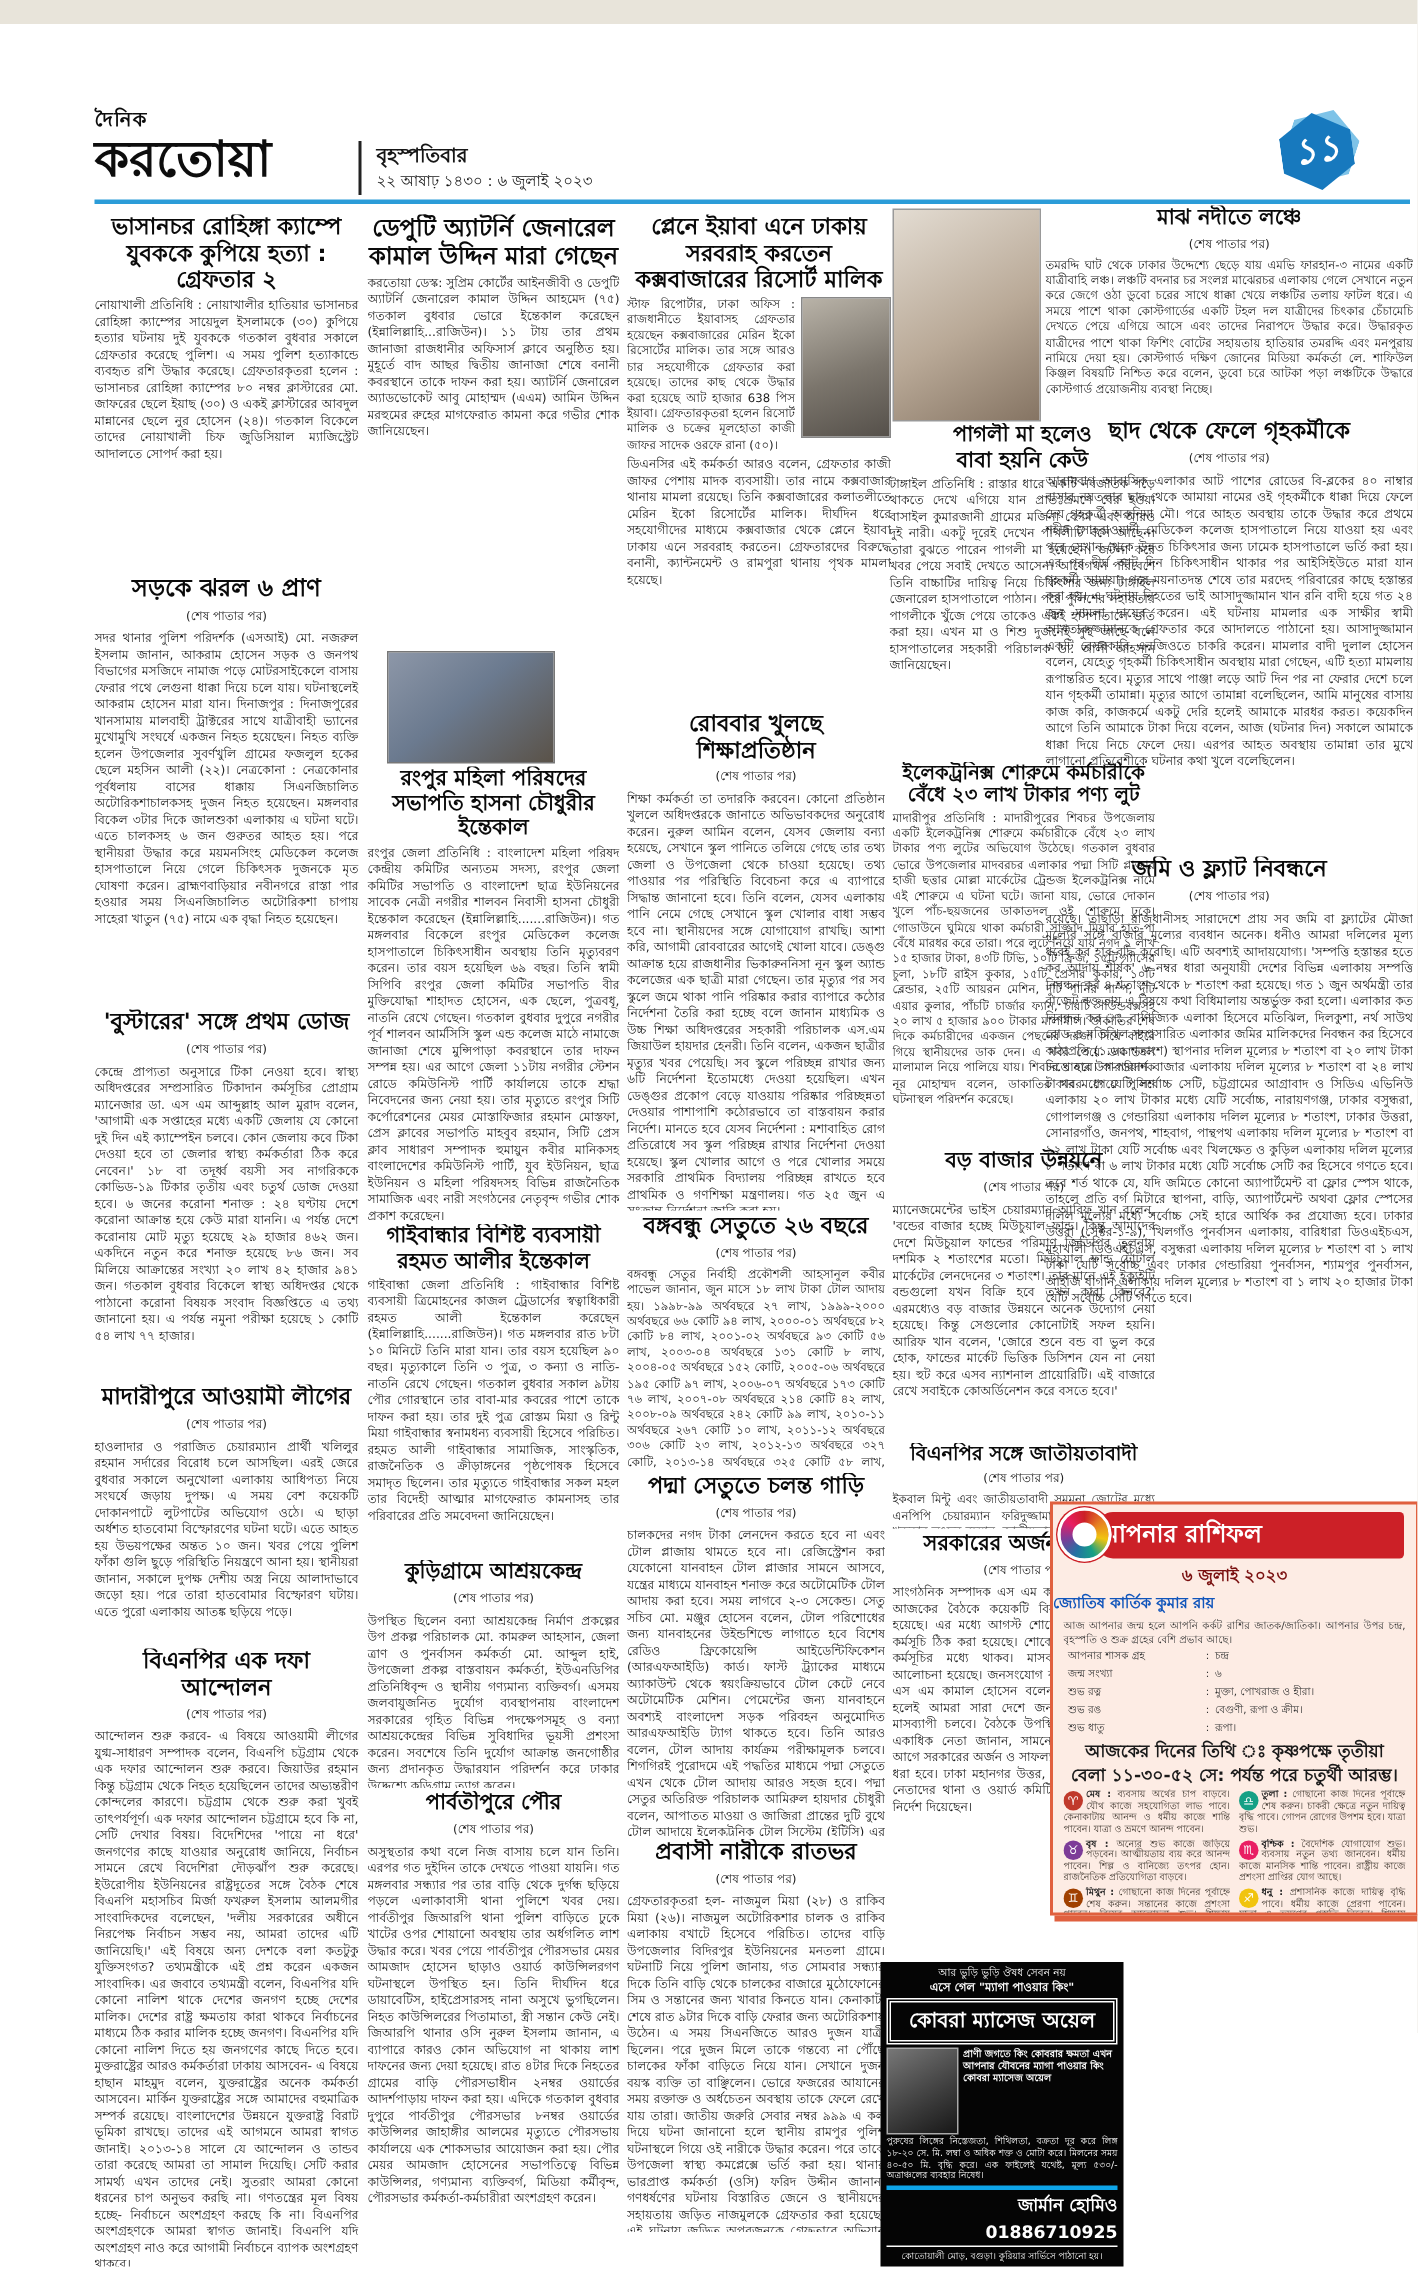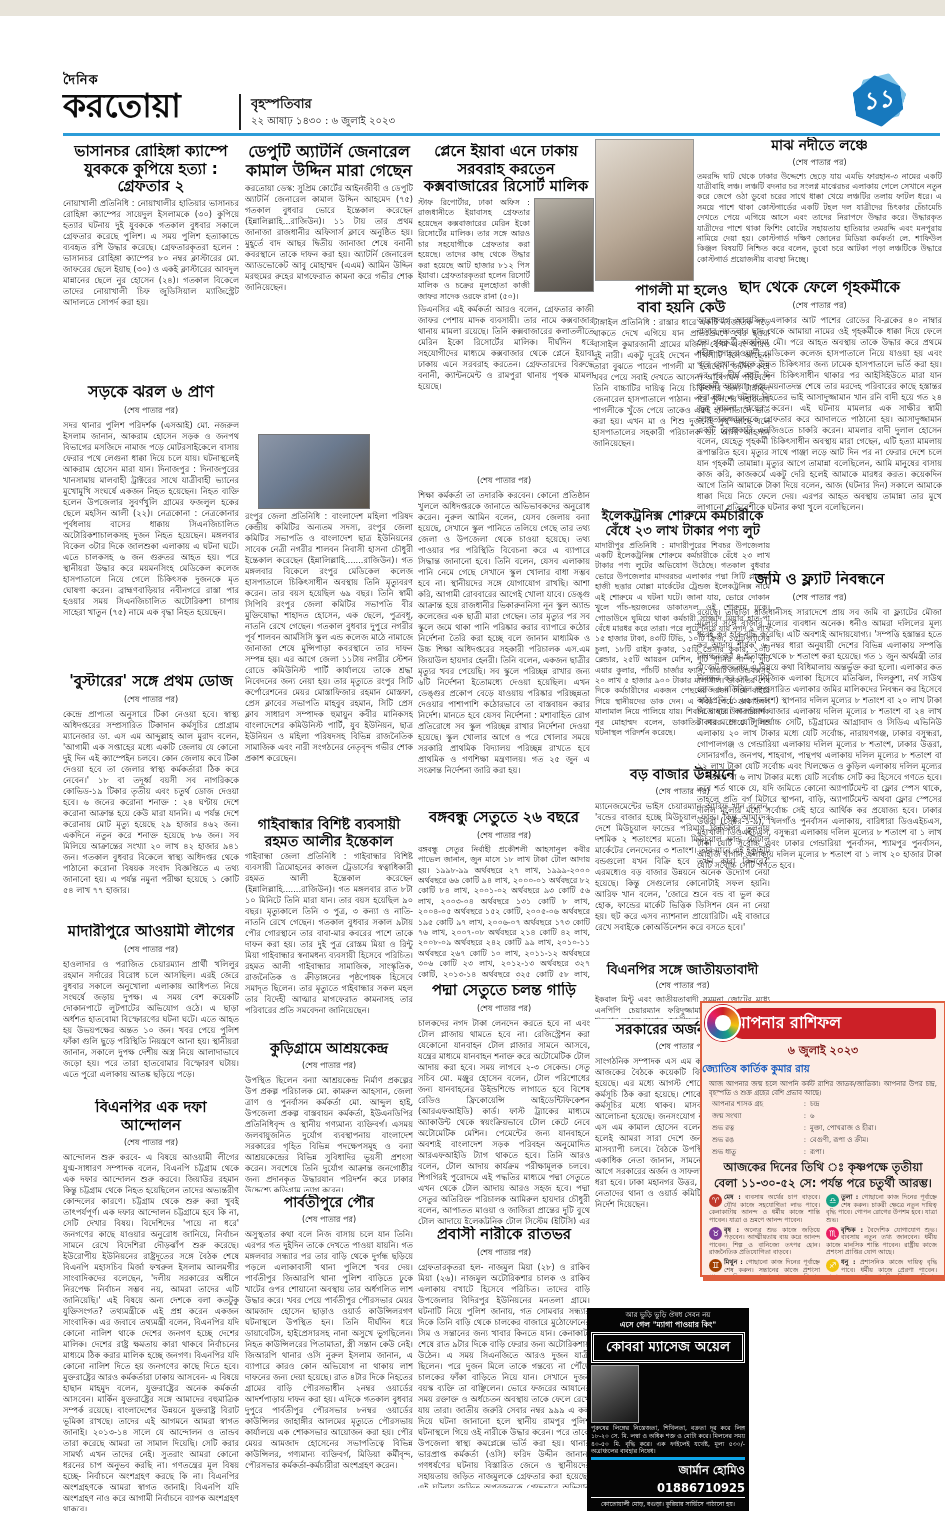--- a/index.html
+++ b/index.html
@@ -115,20 +115,21 @@
   </section>
 
   <section class="art" style="left:245px;top:127px;width:168px;height:288px;">
     <h2 class="hl hl-16">ডেপুটি অ্যাটর্নি জেনারেল কামাল উদ্দিন মারা গেছেন</h2>
     <p class="bd">করতোয়া ডেস্ক: সুপ্রিম কোর্টের আইনজীবী ও ডেপুটি অ্যাটর্নি জেনারেল কামাল উদ্দিন আহমেদ (৭৫) গতকাল বুধবার ভোরে ইন্তেকাল করেছেন (ইন্নালিল্লাহি...রাজিউন)। ১১ টায় তার প্রথম জানাজা রাজধানীর অফিসার্স ক্লাবে অনুষ্ঠিত হয়। মুহূর্তে বাদ আছর দ্বিতীয় জানাজা শেষে বনানী কবরস্থানে তাকে দাফন করা হয়। অ্যাটর্নি জেনারেল অ্যাডভোকেট আবু মোহাম্মদ (এএম) আমিন উদ্দিন মরহুমের রুহের মাগফেরাত কামনা করে গভীর শোক জানিয়েছেন।</p>
   </section>
 
   <div id="photo-hasna" class="photo"></div>
 
   <section class="art" style="left:245px;top:495px;width:168px;height:303px;">
+    <h2 class="hl hl-14">রংপুর মহিলা পরিষদের সভাপতি হাসনা চৌধুরীর ইন্তেকাল</h2>
     <p class="bd">রংপুর জেলা প্রতিনিধি : বাংলাদেশ মহিলা পরিষদ কেন্দ্রীয় কমিটির অন্যতম সদস্য, রংপুর জেলা কমিটির সভাপতি ও বাংলাদেশ ছাত্র ইউনিয়নের সাবেক নেত্রী নগরীর শালবন নিবাসী হাসনা চৌধুরী ইন্তেকাল করেছেন (ইন্নালিল্লাহি.......রাজিউন)। গত মঙ্গলবার বিকেলে রংপুর মেডিকেল কলেজ হাসপাতালে চিকিৎসাধীন অবস্থায় তিনি মৃত্যুবরণ করেন। তার বয়স হয়েছিল ৬৯ বছর। তিনি স্বামী সিপিবি রংপুর জেলা কমিটির সভাপতি বীর মুক্তিযোদ্ধা শাহাদত হোসেন, এক ছেলে, পুত্রবধূ, নাতনি রেখে গেছেন। গতকাল বুধবার দুপুরে নগরীর পূর্ব শালবন আর্মসিসি স্কুল এন্ড কলেজ মাঠে নামাজে জানাজা শেষে মুন্সিপাড়া কবরস্থানে তার দাফন সম্পন্ন হয়। এর আগে জেলা ১১টায় নগরীর স্টেশন রোডে কমিউনিস্ট পার্টি কার্যালয়ে তাকে শ্রদ্ধা নিবেদনের জন্য নেয়া হয়। তার মৃত্যুতে রংপুর সিটি কর্পোরেশনের মেয়র মোস্তাফিজার রহমান মোস্তফা, প্রেস ক্লাবের সভাপতি মাহবুব রহমান, সিটি প্রেস ক্লাব সাধারণ সম্পাদক হুমায়ুন কবীর মানিকসহ বাংলাদেশের কমিউনিস্ট পার্টি, যুব ইউনিয়ন, ছাত্র ইউনিয়ন ও মহিলা পরিষদসহ বিভিন্ন রাজনৈতিক সামাজিক এবং নারী সংগঠনের নেতৃবৃন্দ গভীর শোক প্রকাশ করেছেন।</p>
   </section>
 
   <section class="art" style="left:245px;top:800px;width:168px;height:222px;">
     <h2 class="hl hl-14">গাইবান্ধার বিশিষ্ট ব্যবসায়ী রহমত আলীর ইন্তেকাল</h2>
     <p class="bd">গাইবান্ধা জেলা প্রতিনিধি : গাইবান্ধার বিশিষ্ট ব্যবসায়ী ত্রিমোহনের কাজল ট্রেডার্সের স্বত্বাধিকারী রহমত আলী ইন্তেকাল করেছেন (ইন্নালিল্লাহি.......রাজিউন)। গত মঙ্গলবার রাত ৮টা ১০ মিনিটে তিনি মারা যান। তার বয়স হয়েছিল ৯০ বছর। মৃত্যুকালে তিনি ৩ পুত্র, ৩ কন্যা ও নাতি-নাতনি রেখে গেছেন। গতকাল বুধবার সকাল ৯টায় পৌর গোরস্থানে তার বাবা-মার কবরের পাশে তাকে দাফন করা হয়। তার দুই পুত্র রোস্তম মিয়া ও রিন্টু মিয়া গাইবান্ধার স্বনামধন্য ব্যবসায়ী হিসেবে পরিচিত। রহমত আলী গাইবান্ধার সামাজিক, সাংস্কৃতিক, রাজনৈতিক ও ক্রীড়াঙ্গনের পৃষ্ঠপোষক হিসেবে সমাদৃত ছিলেন। তার মৃত্যুতে গাইবান্ধার সকল মহল তার বিদেহী আত্মার মাগফেরাত কামনাসহ তার পরিবারের প্রতি সমবেদনা জানিয়েছেন।</p>
   </section>
 
   <section class="art" style="left:245px;top:1024px;width:168px;height:152px;">
     <h2 class="hl hl-14">কুড়িগ্রামে আশ্রয়কেন্দ্র</h2>
@@ -138,27 +139,28 @@
 
   <section class="art" style="left:245px;top:1178px;width:168px;height:330px;">
     <h2 class="hl hl-14">পার্বতীপুরে পৌর</h2>
     <div class="tag">(শেষ পাতার পর)</div>
     <p class="bd">অসুস্থতার কথা বলে নিজ বাসায় চলে যান তিনি। এরপর গত দুইদিন তাকে দেখতে পাওয়া যায়নি। গত মঙ্গলবার সন্ধ্যার পর তার বাড়ি থেকে দুর্গন্ধ ছড়িয়ে পড়লে এলাকাবাসী থানা পুলিশে খবর দেয়। পার্বতীপুর জিআরপি থানা পুলিশ বাড়িতে ঢুকে খাটের ওপর শোয়ানো অবস্থায় তার অর্ধগলিত লাশ উদ্ধার করে। খবর পেয়ে পার্বতীপুর পৌরসভার মেয়র আমজাদ হোসেন ছাড়াও ওয়ার্ড কাউন্সিলরগণ ঘটনাস্থলে উপস্থিত হন। তিনি দীর্ঘদিন ধরে ডায়াবেটিস, হাইপ্রেসারসহ নানা অসুখে ভুগছিলেন। নিহত কাউন্সিলরের পিতামাতা, স্ত্রী সন্তান কেউ নেই। জিআরপি থানার ওসি নুরুল ইসলাম জানান, এ ব্যাপারে কারও কোন অভিযোগ না থাকায় লাশ দাফনের জন্য দেয়া হয়েছে। রাত ৪টার দিকে নিহতের গ্রামের বাড়ি পৌরসভাধীন ২নম্বর ওয়ার্ডের আদর্শপাড়ায় দাফন করা হয়। এদিকে গতকাল বুধবার দুপুরে পার্বতীপুর পৌরসভার ৮নম্বর ওয়ার্ডের কাউন্সিলর জাহাঙ্গীর আলমের মৃত্যুতে পৌরসভায় কার্যালয়ে এক শোকসভার আয়োজন করা হয়। পৌর মেয়র আমজাদ হোসেনের সভাপতিত্বে বিভিন্ন কাউন্সিলর, গণ্যমান্য ব্যক্তিবর্গ, মিডিয়া কর্মীবৃন্দ, পৌরসভার কর্মকর্তা-কর্মচারীরা অংশগ্রহণ করেন।</p>
   </section>
 
   <section class="art" style="left:418px;top:127px;width:176px;height:329px;">
     <h2 class="hl hl-15">প্লেনে ইয়াবা এনে ঢাকায় সরবরাহ করতেন কক্সবাজারের রিসোর্ট মালিক</h2>
     <div class="row">
-      <p class="bd bd-sm" style="flex:1;">স্টাফ রিপোর্টার, ঢাকা অফিস : রাজধানীতে ইয়াবাসহ গ্রেফতার হয়েছেন কক্সবাজারের মেরিন ইকো রিসোর্টের মালিক। তার সঙ্গে আরও চার সহযোগীকে গ্রেফতার করা হয়েছে। তাদের কাছ থেকে উদ্ধার করা হয়েছে আট হাজার ৮১২ পিস ইয়াবা। গ্রেফতারকৃতরা হলেন রিসোর্ট মালিক ও চক্রের মূলহোতা কাজী জাফর সাদেক ওরফে রানা (৫০)।</p>
+      <p class="bd bd-sm" style="flex:1;">স্টাফ রিপোর্টার, ঢাকা অফিস : রাজধানীতে ইয়াবাসহ গ্রেফতার হয়েছেন কক্সবাজারের মেরিন ইকো রিসোর্টের মালিক। তার সঙ্গে আরও চার সহযোগীকে গ্রেফতার করা হয়েছে। তাদের কাছ থেকে উদ্ধার করা হয়েছে আট হাজার 638 পিস ইয়াবা। গ্রেফতারকৃতরা হলেন রিসোর্ট মালিক ও চক্রের মূলহোতা কাজী জাফর সাদেক ওরফে রানা (৫০)।</p>
       <div class="mugshot m1 photo"></div>
     </div>
     <p class="bd">ডিএনসির এই কর্মকর্তা আরও বলেন, গ্রেফতার কাজী জাফর পেশায় মাদক ব্যবসায়ী। তার নামে কক্সবাজার থানায় মামলা রয়েছে। তিনি কক্সবাজারের কলাতলীতে মেরিন ইকো রিসোর্টের মালিক। দীর্ঘদিন ধরে সহযোগীদের মাধ্যমে কক্সবাজার থেকে প্লেনে ইয়াবা ঢাকায় এনে সরবরাহ করতেন। গ্রেফতারদের বিরুদ্ধে বনানী, ক্যান্টনমেন্ট ও রামপুরা থানায় পৃথক মামলা হয়েছে।</p>
   </section>
 
   <section class="art" style="left:418px;top:458px;width:172px;height:333px;">
+    <h2 class="hl hl-15">রোববার খুলছে শিক্ষাপ্রতিষ্ঠান</h2>
     <div class="tag">(শেষ পাতার পর)</div>
     <p class="bd">শিক্ষা কর্মকর্তা তা তদারকি করবেন। কোনো প্রতিষ্ঠান খুললে অধিদপ্তরকে জানাতে অভিভাবকদের অনুরোধ করেন। নুরুল আমিন বলেন, যেসব জেলায় বন্যা হয়েছে, সেখানে স্কুল পানিতে তলিয়ে গেছে তার তথ্য জেলা ও উপজেলা থেকে চাওয়া হয়েছে। তথ্য পাওয়ার পর পরিস্থিতি বিবেচনা করে এ ব্যাপারে সিদ্ধান্ত জানানো হবে। তিনি বলেন, যেসব এলাকায় পানি নেমে গেছে সেখানে স্কুল খোলার বাধা সম্ভব হবে না। স্থানীয়দের সঙ্গে যোগাযোগ রাখছি। আশা করি, আগামী রোববারের আগেই খোলা যাবে। ডেঙ্গু আক্রান্ত হয়ে রাজধানীর ভিকারুননিসা নূন স্কুল অ্যান্ড কলেজের এক ছাত্রী মারা গেছেন। তার মৃত্যুর পর সব স্কুলে জমে থাকা পানি পরিষ্কার করার ব্যাপারে কঠোর নির্দেশনা তৈরি করা হচ্ছে বলে জানান মাধ্যমিক ও উচ্চ শিক্ষা অধিদপ্তরের সহকারী পরিচালক এস.এম জিয়াউল হায়দার হেনরী। তিনি বলেন, একজন ছাত্রীর মৃত্যুর খবর পেয়েছি। সব স্কুলে পরিচ্ছন্ন রাখার জন্য ৬টি নির্দেশনা ইতোমধ্যে দেওয়া হয়েছিল। এখন ডেঙ্গুর প্রকোপ বেড়ে যাওয়ায় পরিষ্কার পরিচ্ছন্নতা দেওয়ার পাশাপাশি কঠোরভাবে তা বাস্তবায়ন করার নির্দেশ। মানতে হবে যেসব নির্দেশনা : মশাবাহিত রোগ প্রতিরোধে সব স্কুল পরিচ্ছন্ন রাখার নির্দেশনা দেওয়া হয়েছে। স্কুল খোলার আগে ও পরে খোলার সময়ে সরকারি প্রাথমিক বিদ্যালয় পরিচ্ছন্ন রাখতে হবে প্রাথমিক ও গণশিক্ষা মন্ত্রণালয়। গত ২৫ জুন এ সংক্রান্ত নির্দেশনা জারি করা হয়।</p>
   </section>
 
   <section class="art" style="left:418px;top:793px;width:172px;height:171px;">
     <h2 class="hl hl-15">বঙ্গবন্ধু সেতুতে ২৬ বছরে</h2>
     <div class="tag">(শেষ পাতার পর)</div>
     <p class="bd bd-sm">বঙ্গবন্ধু সেতুর নির্বাহী প্রকৌশলী আহসানুল কবীর পাভেল জানান, জুন মাসে ১৮ লাখ টাকা টোল আদায় হয়। ১৯৯৮-৯৯ অর্থবছরে ২৭ লাখ, ১৯৯৯-২০০০ অর্থবছরে ৬৬ কোটি ৯৪ লাখ, ২০০০-০১ অর্থবছরে ৮২ কোটি ৮৪ লাখ, ২০০১-০২ অর্থবছরে ৯৩ কোটি ৫৬ লাখ, ২০০৩-০৪ অর্থবছরে ১৩১ কোটি ৮ লাখ, ২০০৪-০৫ অর্থবছরে ১৫২ কোটি, ২০০৫-০৬ অর্থবছরে ১৯৫ কোটি ৯৭ লাখ, ২০০৬-০৭ অর্থবছরে ১৭৩ কোটি ৭৬ লাখ, ২০০৭-০৮ অর্থবছরে ২১৪ কোটি ৪২ লাখ, ২০০৮-০৯ অর্থবছরে ২৪২ কোটি ৯৯ লাখ, ২০১০-১১ অর্থবছরে ২৬৭ কোটি ১০ লাখ, ২০১১-১২ অর্থবছরে ৩০৬ কোটি ২৩ লাখ, ২০১২-১৩ অর্থবছরে ৩২৭ কোটি, ২০১৩-১৪ অর্থবছরে ৩২৫ কোটি ৫৮ লাখ, ২০১৪-১৫ অর্থবছরে ৩৫১ কোটি ১৪ লাখ, ২০১৫-১৬ অর্থবছরে ৪০৪ কোটি ৯৮ লাখ, ২০১৬-১৭ অর্থবছরে ৪৫৬ কোটি ৫২ লাখ, ২০১৭-১৮ অর্থবছরে ৫৪৩ কোটি, ২০১৯-২০ অর্থবছরে ৫৭৫ কোটি ৩৪ লাখ, ২০-২১ অর্থবছরে ৬৫৪ কোটি ৮২ লাখ এবং ২২-২৩ অর্থবছরে ৬৯০ কোটি ৭৫ লাখ ৭১ হাজার ৫০০ টাকা আদায় করা হয়েছে। ঢাকা-টাঙ্গাইল-বঙ্গবন্ধু সেতু মহাসড়ক দিয়ে প্রতিদিন গড়ে ১৮-২০ হাজার যানবাহন চলাচল করে। ঈদসহ বিভিন্ন উৎসবের ছুটিতে বেড়ে যায় কয়েকগুণ।</p>
   </section>
 
@@ -203,20 +205,21 @@
     <div class="tag">(শেষ পাতার পর)</div>
     <p class="bd">সাংগঠনিক সম্পাদক এস এম কামাল হোসেন বলেন, আজকের বৈঠকে কয়েকটি বিষয় নিয়ে আলোচনা হয়েছে। এর মধ্যে আগস্ট শোকের মাস, এই মাসের কর্মসূচি ঠিক করা হয়েছে। শোকের মাসে আমরা নানা কর্মসূচির মধ্যে থাকব। মাসব্যাপী কর্মসূচি নিয়ে আলোচনা হয়েছে। জনসংযোগ করার বিষয় ধরে তুলে এস এম কামাল হোসেন বলেন, শোকের মাস পার হলেই আমরা সারা দেশে জনসংযোগ করব। এটি মাসব্যাপী চলবে। বৈঠকে উপস্থিত আওয়ামী লীগের একাধিক নেতা জানান, সামনে নির্বাচন, নির্বাচনের আগে সরকারের অর্জন ও সাফল্য জনগণের মধ্যে তুলে ধরা হবে। ঢাকা মহানগর উত্তর, দক্ষিণ আওয়ামী লীগ নেতাদের থানা ও ওয়ার্ড কমিটি অতি দ্রুত নেওয়ার নির্দেশ দিয়েছেন।</p>
   </section>
 
   <aside id="ad-cobra">
     <div class="ad-l1">আর ভুড়ি ভুড়ি ঔষধ সেবন নয়</div>
     <div class="ad-l2">এসে গেল "ম্যাগা পাওয়ার কিং"</div>
     <div class="ad-title">কোবরা ম্যাসেজ অয়েল</div>
     <div class="ad-row">
       <div class="ad-img"></div>
+      <div class="ad-intro">প্রাণী জগতে কিং কোবরার ক্ষমতা এখন আপনার যৌবনের ম্যাগা পাওয়ার কিং কোবরা ম্যাসেজ অয়েল</div>
     </div>
     <div class="ad-body">পুরুষের লিঙ্গের নিস্তেজতা, শিথিলতা, বক্রতা দূর করে লিঙ্গ ১৮-২০ সে. মি. লম্বা ও অধিক শক্ত ও মোটা করে। মিলনের সময় ৪০-৫০ মি. বৃদ্ধি করে। এক ফাইলেই যথেষ্ট, মূল্য ৫৩০/- অত্রাঞ্চলের ব্যবহার নিষেধ।</div>
     <div class="ad-contact">জার্মান হোমিও 01886710925</div>
     <div class="ad-foot">কোতোয়ালী মোড়, বগুড়া। কুরিয়ার সার্ভিসে পাঠানো হয়।</div>
   </aside>
 
   <section class="art" style="left:697px;top:121px;width:245px;height:142px;">
     <h2 class="hl hl-14">মাঝ নদীতে লঞ্চে</h2>
     <div class="tag">(শেষ পাতার পর)</div>
     <p class="bd bd-sm">তমরদ্দি ঘাট থেকে ঢাকার উদ্দেশ্যে ছেড়ে যায় এমভি ফারহান-৩ নামের একটি যাত্রীবাহি লঞ্চ। লঞ্চটি বদনার চর সংলগ্ন মাঝেরচর এলাকায় গেলে সেখানে নতুন করে জেগে ওঠা ডুবো চরের সাথে ধাক্কা খেয়ে লঞ্চটির তলায় ফাটল ধরে। এ সময়ে পাশে থাকা কোস্টগার্ডের একটি টহল দল যাত্রীদের চিৎকার চেঁচামেচি দেখতে পেয়ে এগিয়ে আসে এবং তাদের নিরাপদে উদ্ধার করে। উদ্ধারকৃত যাত্রীদের পাশে থাকা ফিশিং বোটের সহায়তায় হাতিয়ার তমরদ্দি এবং মনপুরায় নামিয়ে দেয়া হয়। কোস্টগার্ড দক্ষিণ জোনের মিডিয়া কর্মকর্তা লে. শাফিউল কিঞ্জল বিষয়টি নিশ্চিত করে বলেন, ডুবো চরে আটকা পড়া লঞ্চটিকে উদ্ধারে কোস্টগার্ড প্রয়োজনীয় ব্যবস্থা নিচ্ছে।</p>

